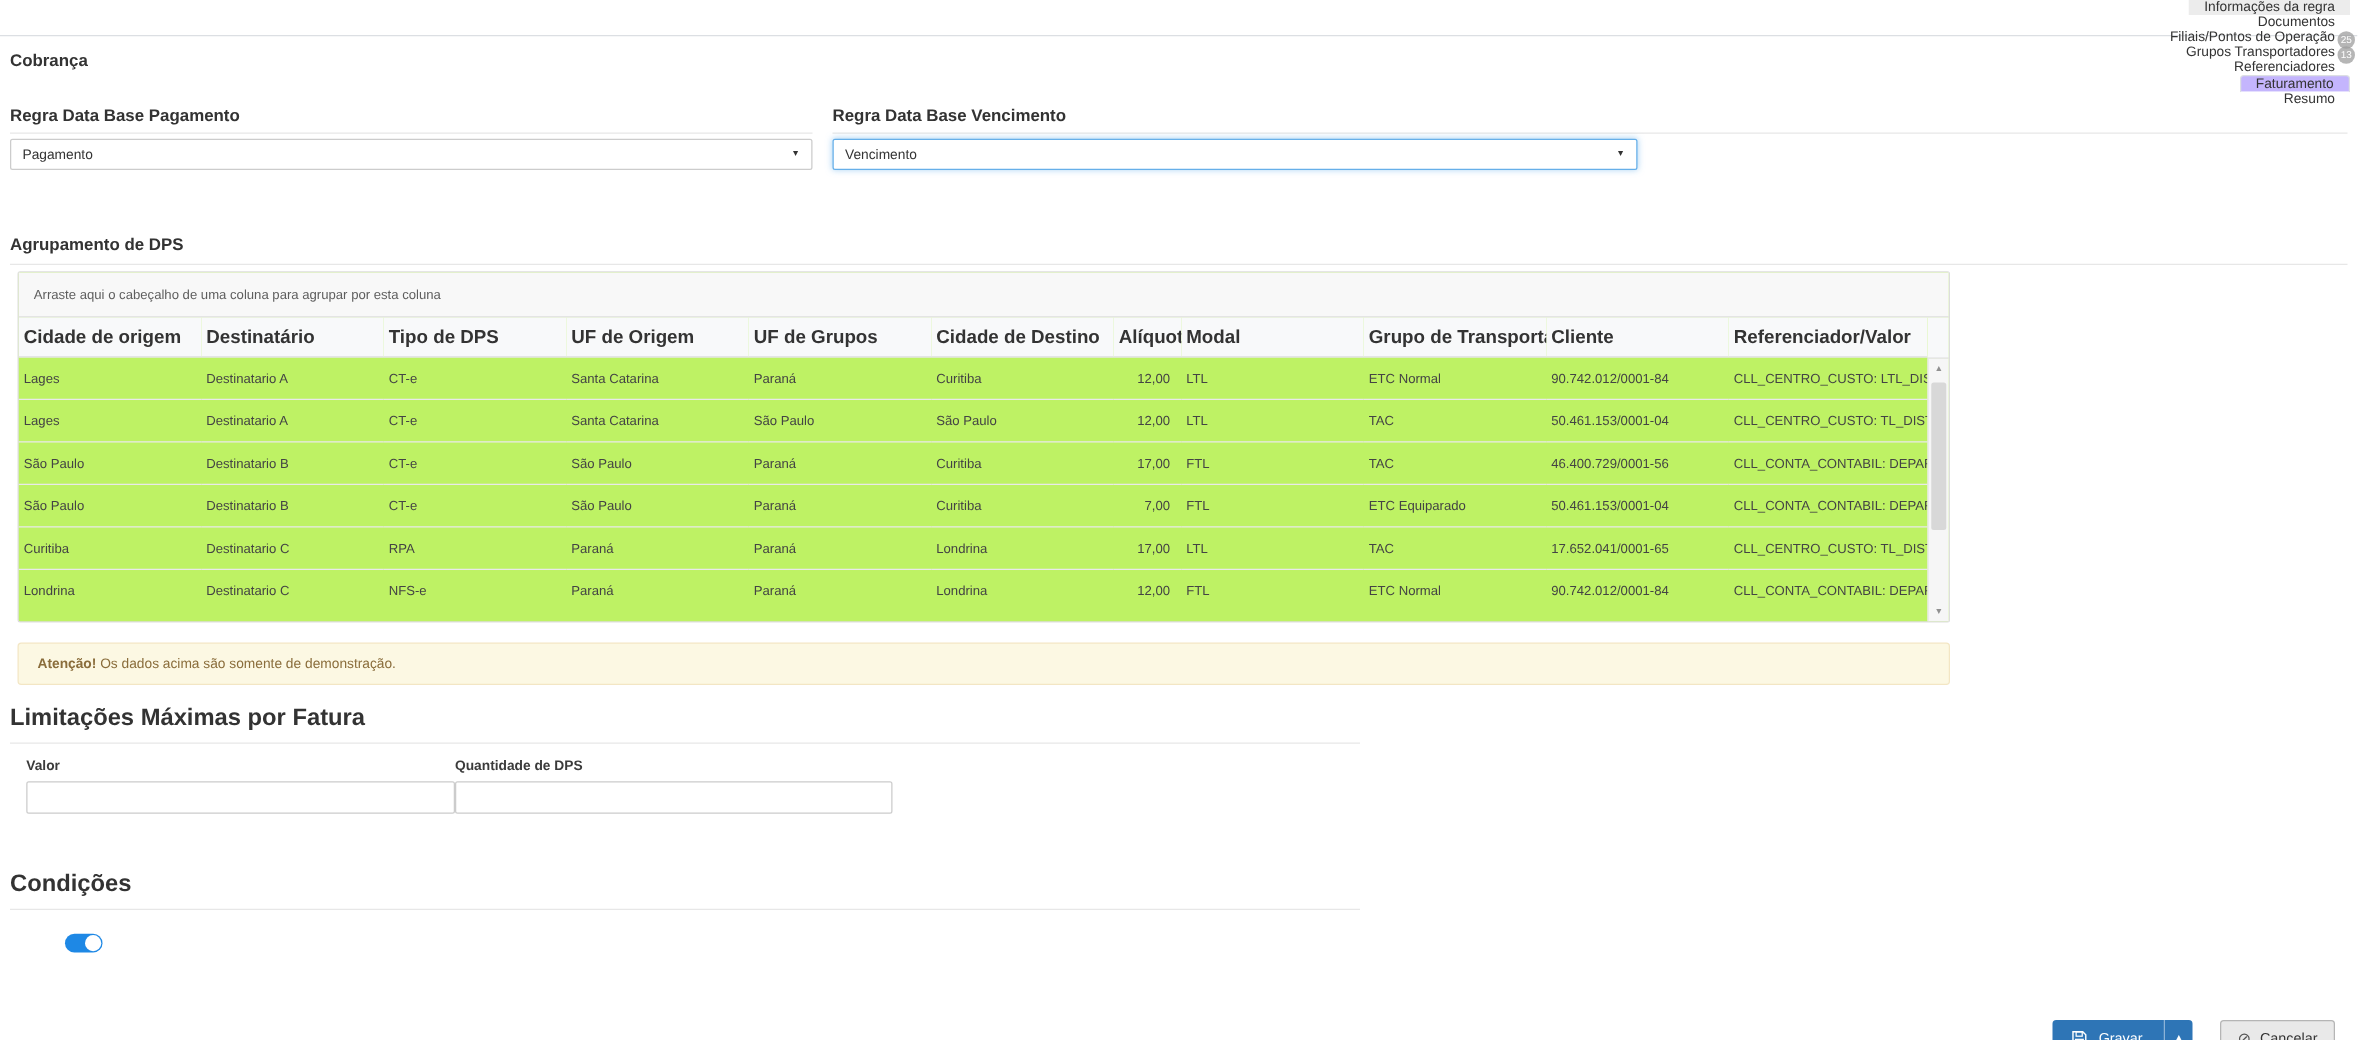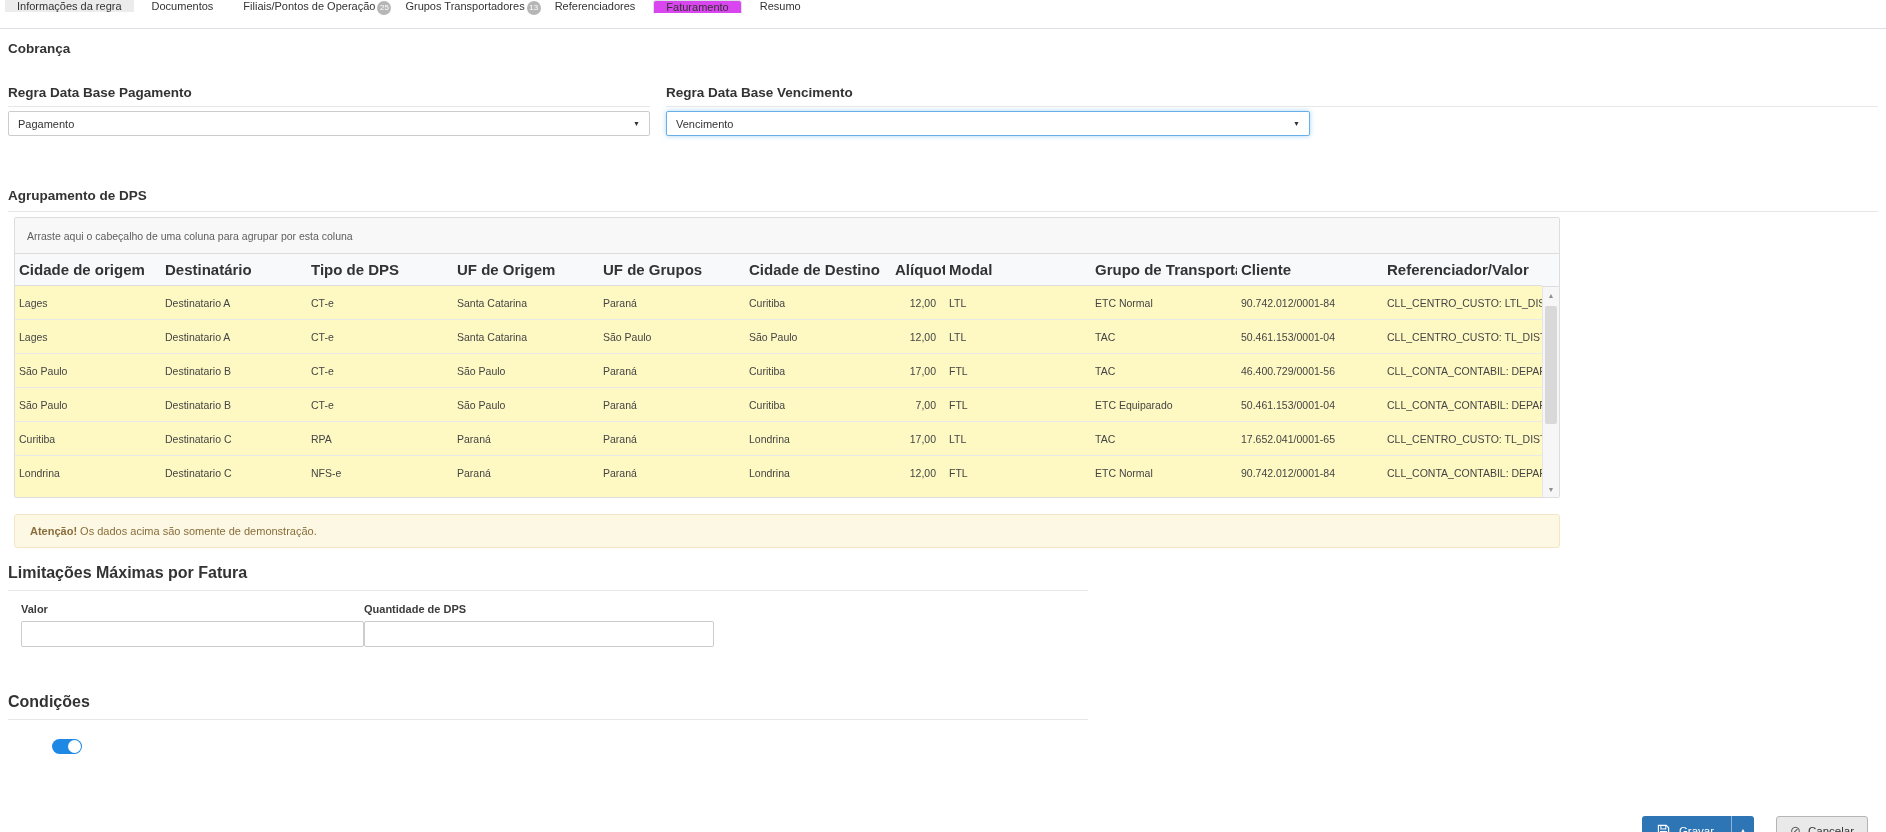--- a/index.html
+++ b/index.html
@@ -3,32 +3,32 @@
 <meta charset="utf-8">
 <style>
   * { box-sizing: border-box; }
   html,body { margin:0; padding:0; }
   body {
     width:1886px; height:832px; overflow:hidden;
     background:#fff; color:#333;
     font-family:"Liberation Sans","DejaVu Sans",sans-serif;
   }
   
-  .tabbar { display:flex; align-items:flex-start; height:29px; border-bottom:1px solid #dcdfe3; padding-left:5px; }
+  .tabbar { display:flex; align-items:flex-end; height:29px; border-bottom:1px solid #dcdfe3; padding-left:5px;flex-direction:column; }
   .tab { position:relative; display:flex; align-items:center; padding:0 12px; margin-right:6px;
          font-size:11px; color:#333; cursor:pointer; white-space:nowrap; }
   .tab.hover { background:#ececec; }
-  .tab.active { background:#d946ef; border:1px solid #dcdfe3; border-bottom:1px solid #fff; margin-bottom:-1px; border-radius:3px 3px 0 0; }
+  .tab.active { background:#c4b5fd; border:1px solid #dcdfe3; border-bottom:1px solid #fff; margin-bottom:-1px; border-radius:3px 3px 0 0; }
   .tab-badge { position:absolute; top:1px; right:-4px; width:14px; height:14px; border-radius:50%;
                background:rgba(158,158,158,.75); color:#fff; font-size:8px; line-height:14px; text-align:center; }
   
   .content { position:relative; padding:0 8px; }
   .h-small { font-size:13.5px; font-weight:600; color:#333; }
   .h-rule  { border-bottom:1px solid #e7e7e7; }
-  .h-big   { font-size:16px; font-weight:600; color:#333; }
+  .h-big   { font-size:19px; font-weight:600; color:#333; }
   .w1080   { width:1080px; }
   .sec-cobranca { margin-top:12px; }
   .toggles-row { display:flex; margin-top:4px; }
   .toggle-group { display:flex; flex-direction:column; }
   .toggle-group.g0 { margin-left:27px; width:210px; }
   .toggle-label { font-size:11px; font-weight:600; color:#3b3b3b; margin-left:8px; }
   .switch { position:relative; width:30px; height:15px; border-radius:8px; background:#e2e2e2; margin-top:7px; cursor:pointer; }
   .switch .knob { position:absolute; top:1px; left:1px; width:13px; height:13px; border-radius:50%; background:#c3c3c3; }
   .switch.on { background:var(--accent,#1e88e5); }
   .switch.on .knob { left:auto; right:1px; background:#fff; }
@@ -38,21 +38,21 @@
   .col-right { flex:1; margin-left:16px; }
   .fieldset-h { font-size:13.5px; font-weight:600; color:#333; padding-bottom:6px; border-bottom:1px solid #e7e7e7; }
   .select { margin-top:4px; height:25px; border:1px solid #ccc; border-radius:2px; background:#fff;
             display:flex; align-items:center; justify-content:space-between; padding:0 9px; font-size:11px; color:#333; cursor:pointer; }
   .select.focused { border-color:var(--focus-border,#66afe9); box-shadow:0 0 5px rgba(102,175,233,.55);text-align:center; }
   .select .arrow { font-size:7px; color:#333; }
   .col-left .select { width:642px; }
   .col-right .select { width:644px; }
   
   .sec-agrup { margin-top:52px; padding-bottom:8px; }
-  .grid { position:relative; margin:5px 0 16px 6px; width:1546px; height:281px; border:1px solid #ddd; border-radius:2px; background:#fef9c3; }
+  .grid { position:relative; margin:5px 0 16px 6px; width:1546px; height:281px; border:1px solid #ddd; border-radius:2px; background:#bef264; }
   .group-bar { height:36px; background:#f8f8f8; border-bottom:1px solid #ddd; display:flex; align-items:center;
                padding:0 12px; font-size:10.5px; color:#5e5e5e; }
   table.dps { table-layout:fixed; border-collapse:separate; border-spacing:0; width:1527px; }
   table.dps th { height:32px; background:#f8f9fa; border-bottom:1px solid #ddd; font-size:15px; font-weight:700;
                  color:#333; text-align:left; padding:0 4px; white-space:nowrap; overflow:hidden; cursor:pointer; }
   table.dps td { height:34px; border-bottom:1px solid #e9e9e9; font-size:10.5px; color:#444; padding:0 4px;
                  white-space:nowrap; overflow:hidden; }
   table.dps tr:last-child td { border-bottom:none; }
   table.dps .num { text-align:right; padding-right:9px; }
   .header-fill { position:absolute; top:36px; right:0; width:17px; height:33px; background:#f8f9fa; border-bottom:1px solid #ddd; }

